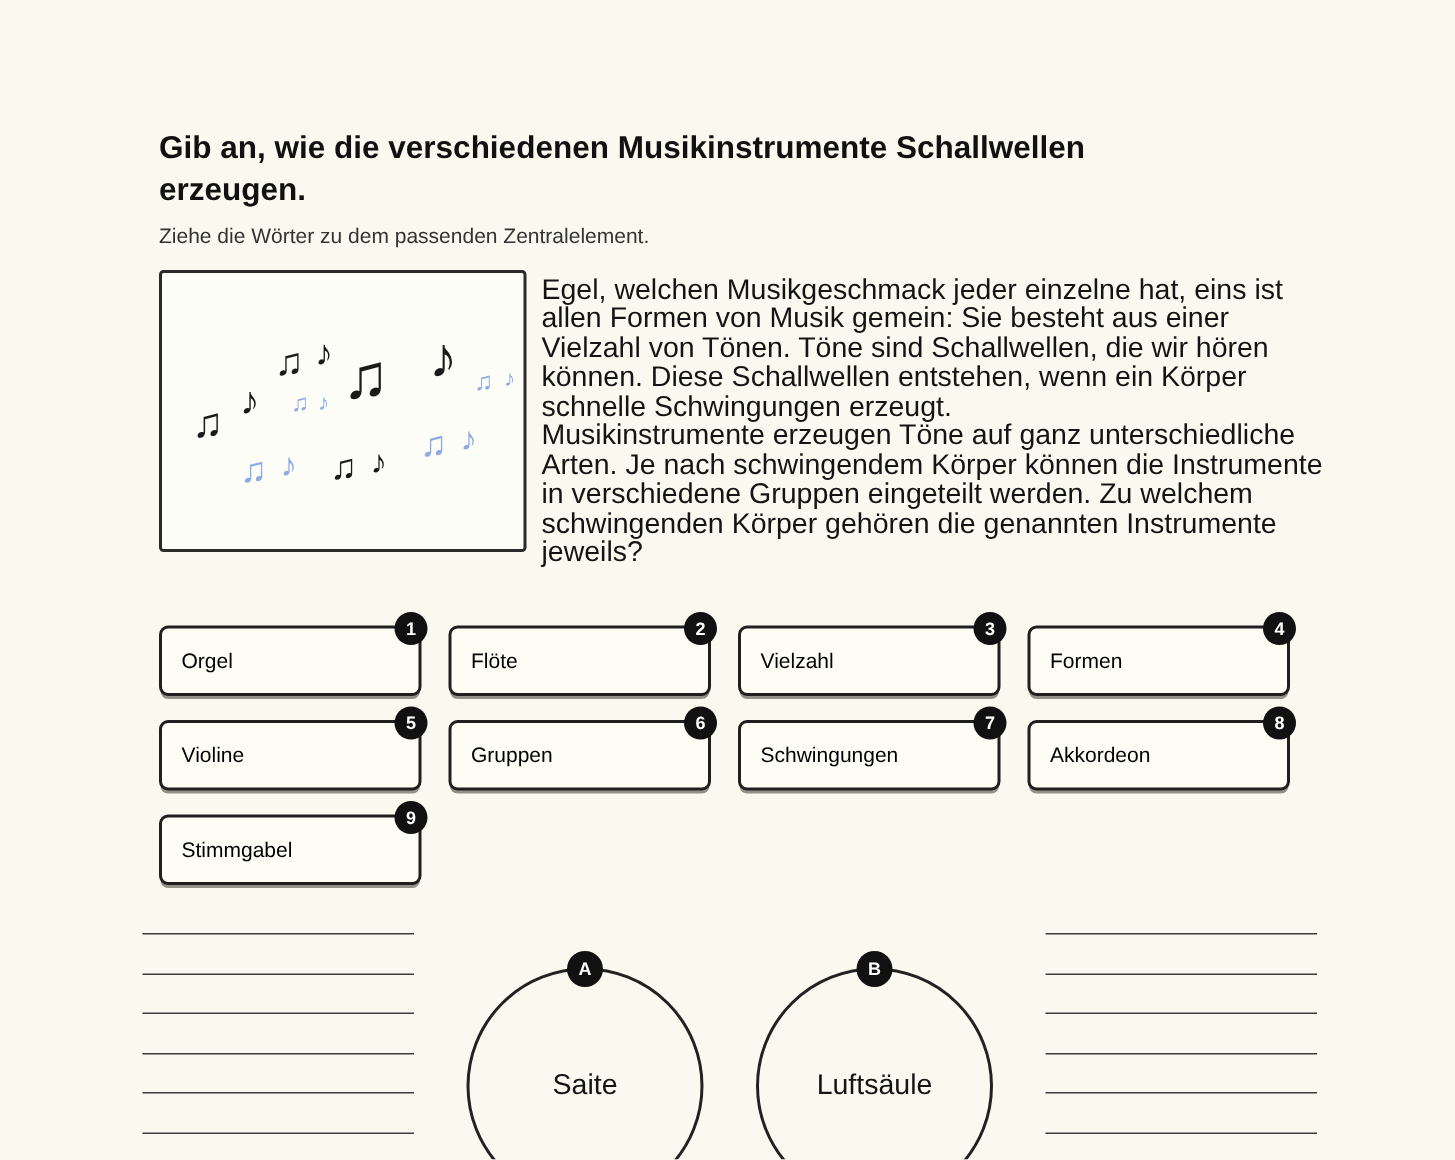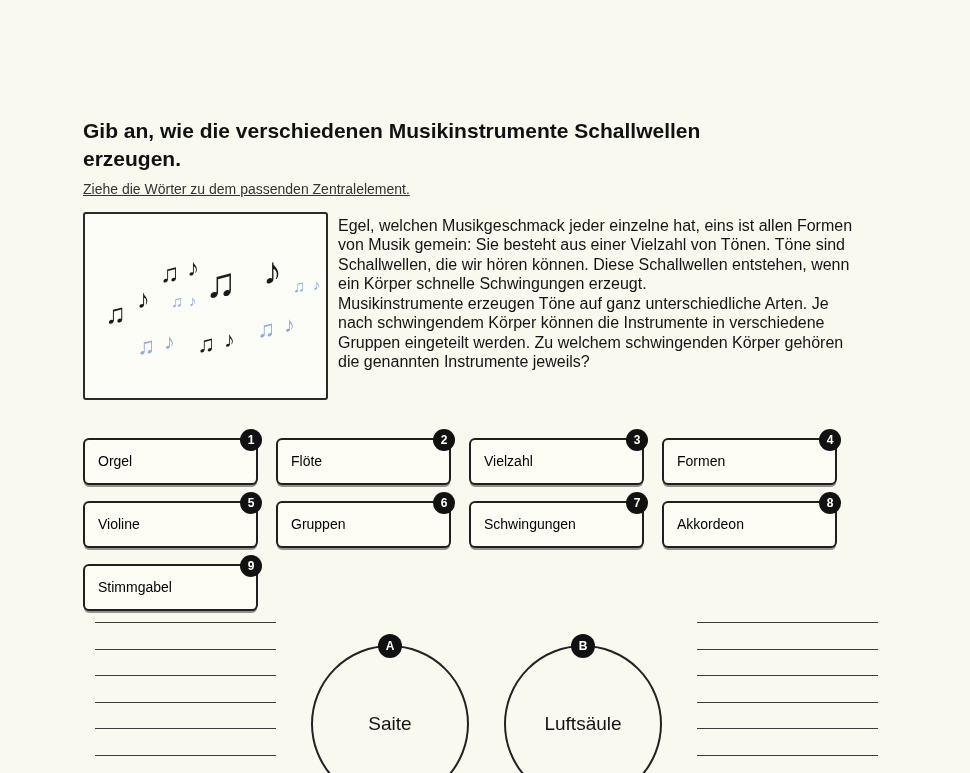--- a/index.html
+++ b/index.html
@@ -10,36 +10,34 @@
   }
   .page {
     position: relative;
     width: 970px; height: 773px;
     overflow: hidden;
     background: #faf9f0;
     color: #141414;
   }
   .content {
     position: absolute;
-    left: 83px; top: 85px;
+    left: 106px; top: 85px;
     width: 780px;
-    margin-top: 32px;
   }
   .title {
     font-size: 21px;
     font-weight: 700;
     line-height: 1.35;
     max-width: 700px;
     color: #111;
   }
   .instruction {
     margin-top: 7px;
     font-size: 14px;
     color: #333;
-    text-decoration: underline;
   }
   .media-row {
     margin-top: 15px;
     display: flex;
     gap: 10px;
   }
   .image-box {
     position: relative;
     width: 245px; height: 188px;
     flex: 0 0 245px;
@@ -48,21 +46,21 @@
     background: #fdfdf7;
     overflow: hidden;
   }
   .image-box .note {
     position: absolute;
     line-height: 1;
     user-select: none;
   }
   .intro-text {
     width: 522px;
-    font-size: 16px;
+    font-size: 19px;
     line-height: 19.5px;
     color: #141414;
     padding-top: 4px;
   }
   .word-grid {
     margin-top: 38px;
     display: grid;
     grid-template-columns: repeat(4, 175px);
     column-gap: 18px;
     row-gap: 16px;

